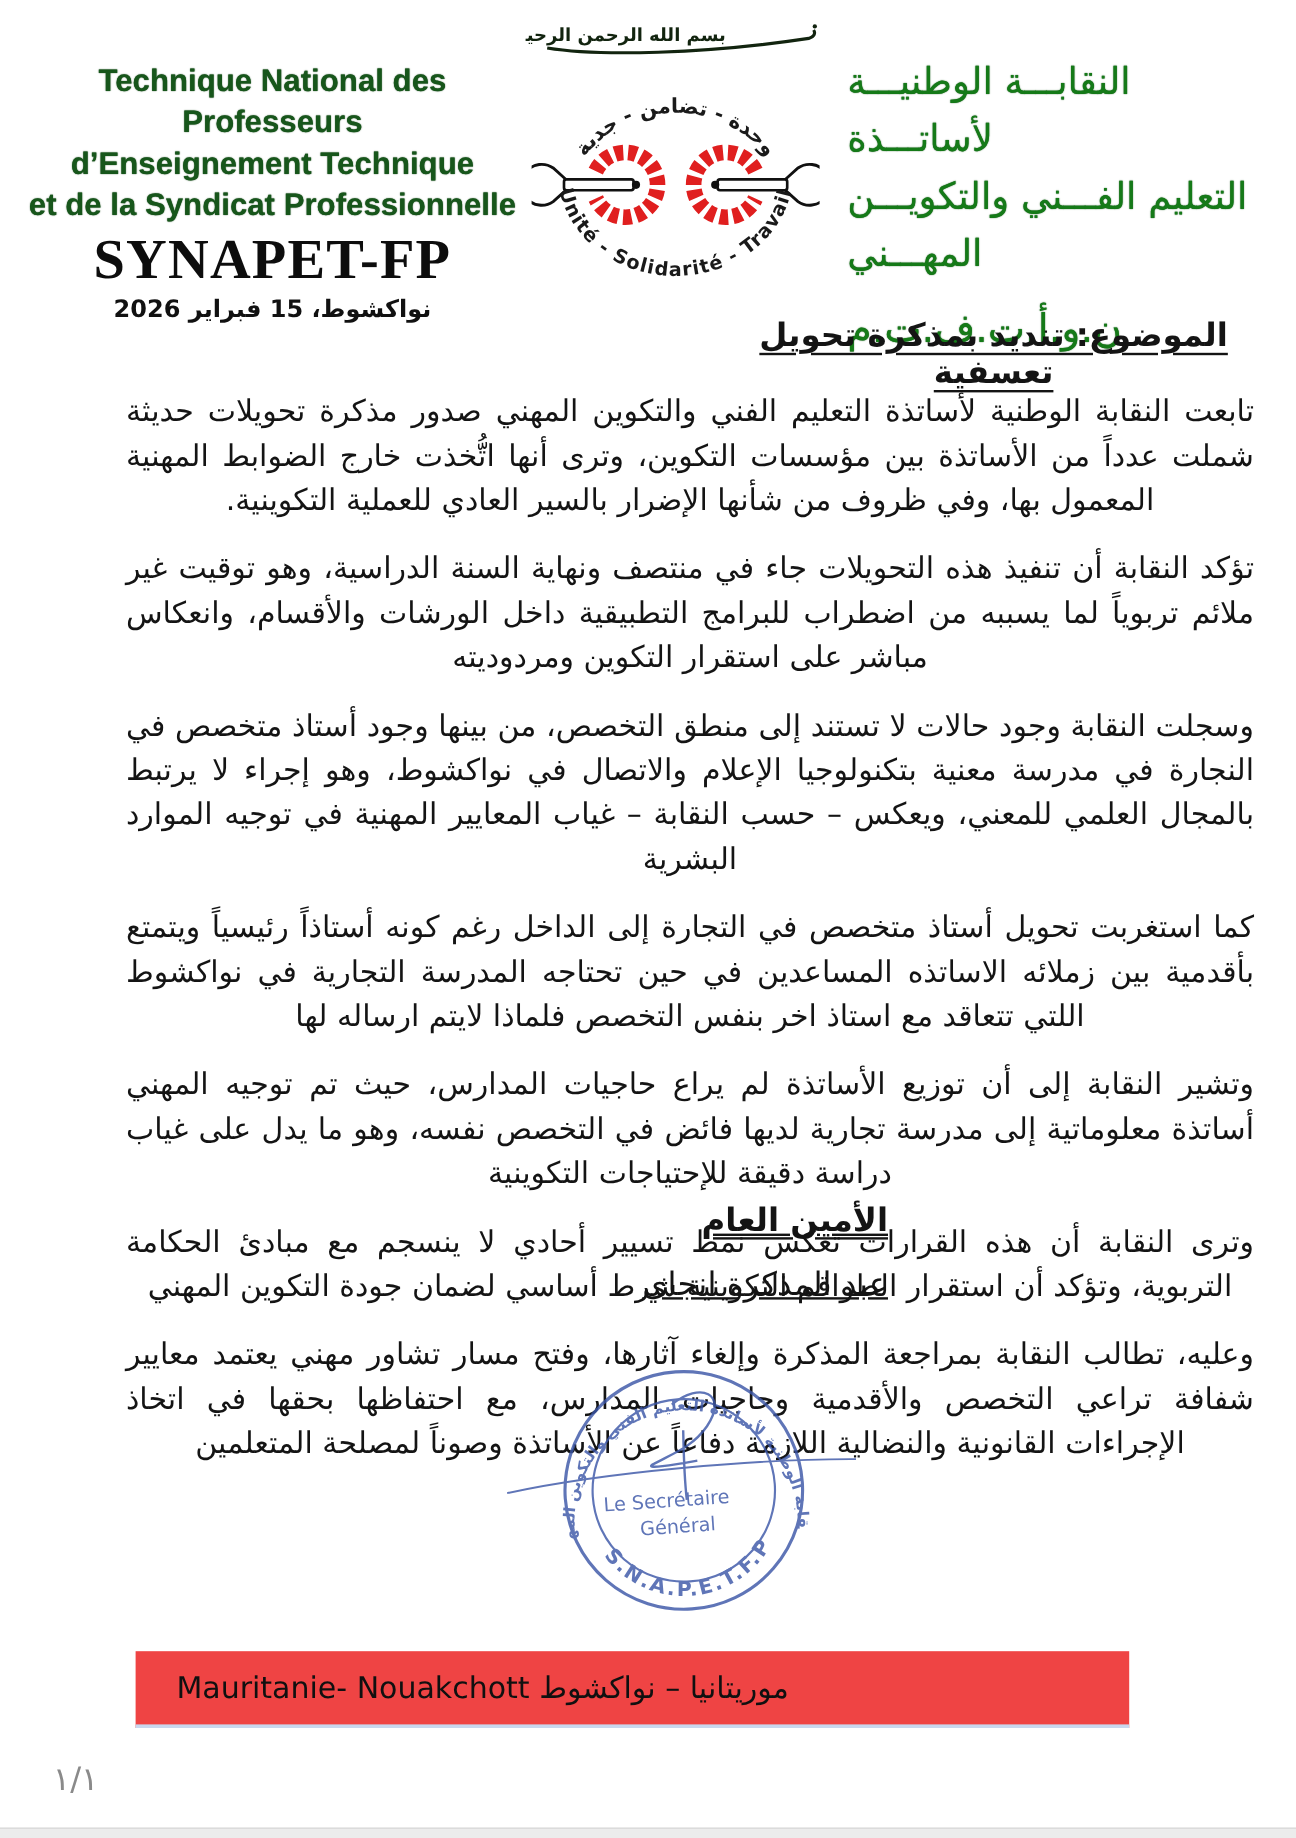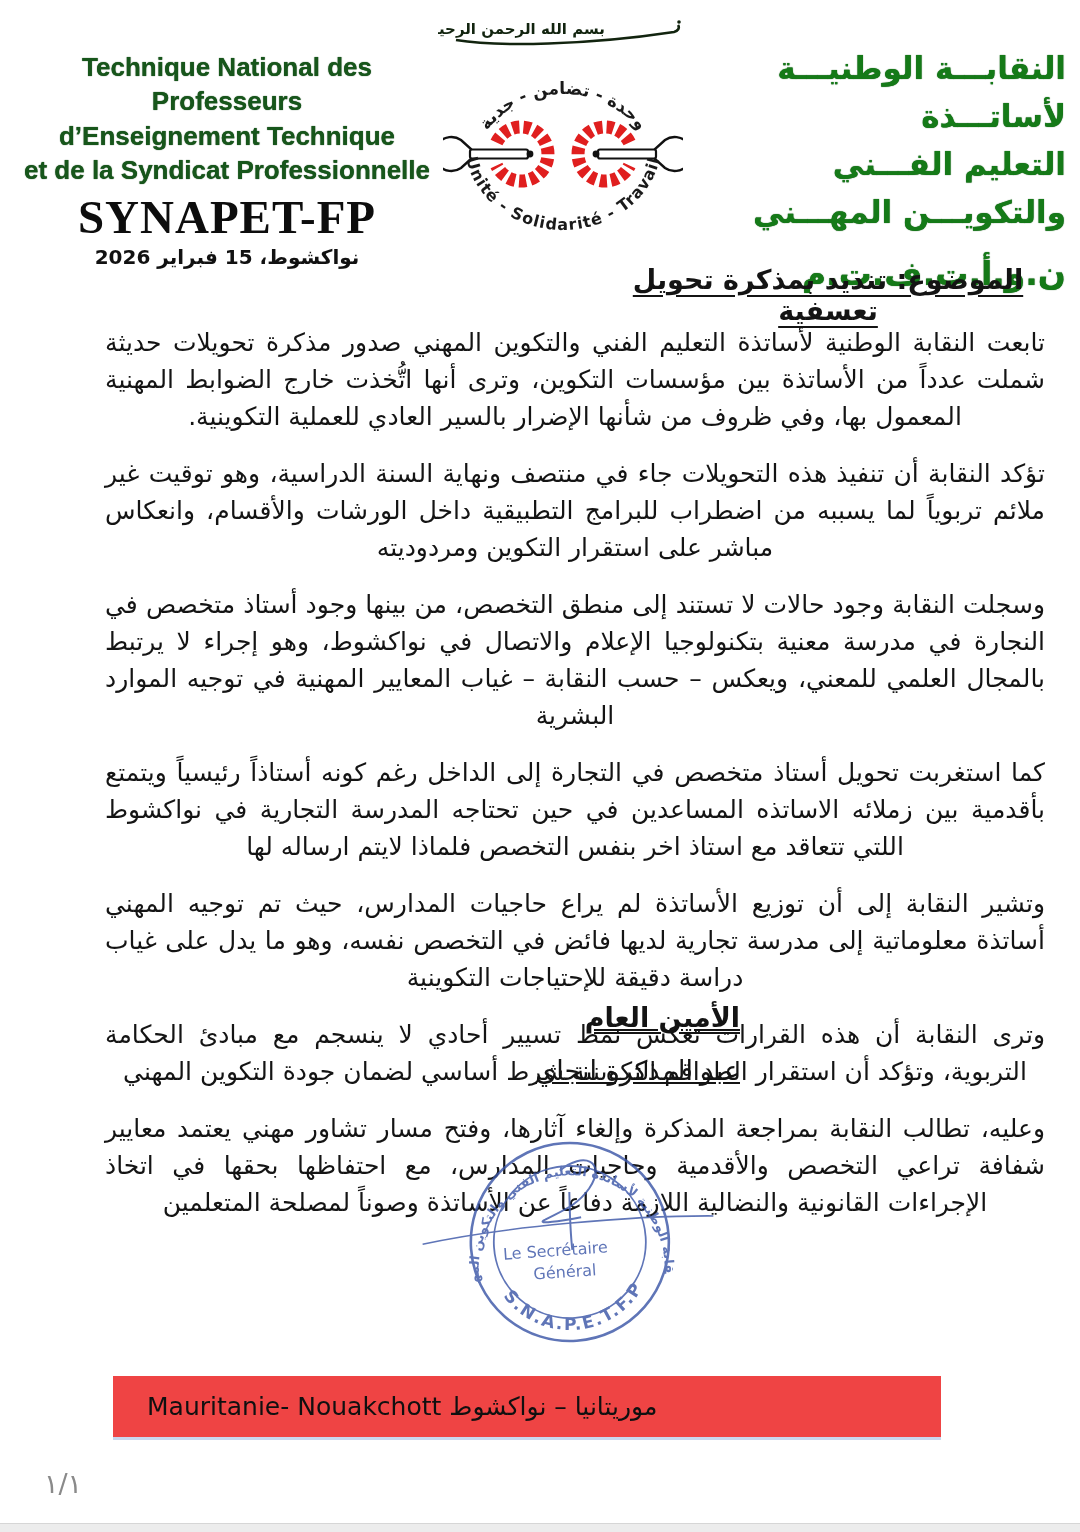--- a/index.html
+++ b/index.html
@@ -17,22 +17,22 @@
     font-family:"Liberation Serif",serif;font-weight:bold;color:#0d0d0d;
     font-size:47px;letter-spacing:1px;margin-top:6px;line-height:1.05;
   }
   .date-line{direction:rtl;font-weight:bold;font-size:20px;margin-top:2px;color:#111;}
   .hdr-center{position:absolute;left:438px;top:14px;width:250px;text-align:center;}
   .bismillah{
     position:relative;font-size:15px;font-weight:bold;color:#12240f;direction:rtl;
     letter-spacing:1px;height:38px;
   }
   .hdr-right{
-    position:absolute;right:14px;top:44px;width:360px;text-align:right;direction:rtl;
-    font-weight:bold;color:#157a18;text-shadow:0 0 1px #0b4d0d;
+    position:absolute;right:14px;top:44px;width:360px;text-align:left;direction:rtl;
+    font-weight:normal;color:#157a18;text-shadow:0 0 1px #0b4d0d;
   }
   .org-ar-line{font-size:31px;line-height:1.55;}
   .org-ar-acronym{font-size:33px;margin-top:18px;letter-spacing:2px;}
   
   .subject{
     position:absolute;left:618px;top:264px;width:420px;text-align:center;direction:rtl;
     font-weight:bold;font-size:27px;text-decoration:underline;text-underline-offset:6px;
   }
   
   .body-text{

